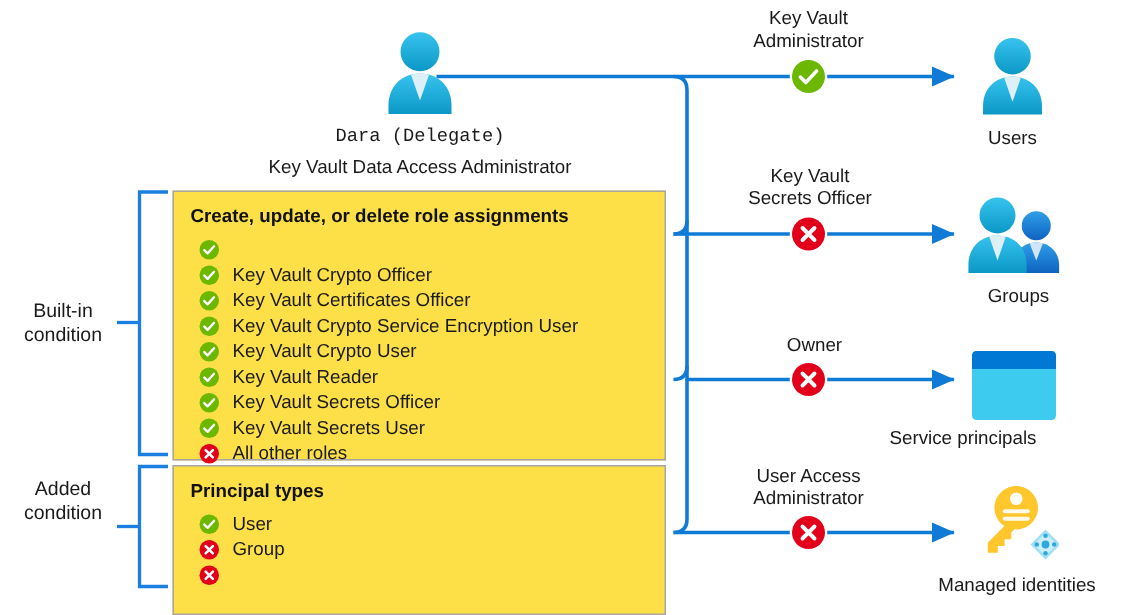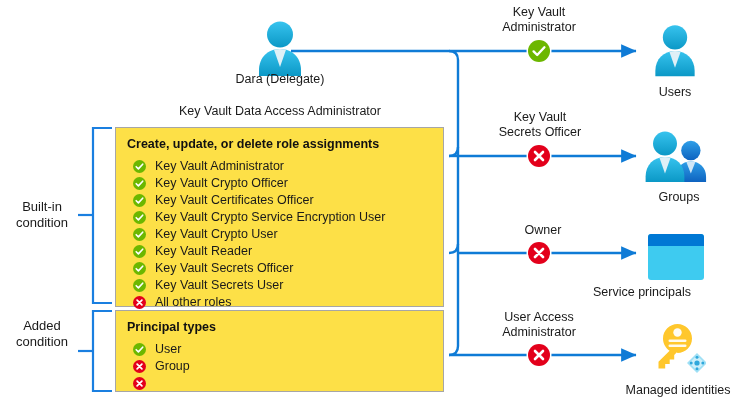--- a/index.html
+++ b/index.html
@@ -74,42 +74,41 @@
   <path d="M93,351 L78,351" fill="none" stroke="#1A7FE0" stroke-width="2.2"></path>
 </svg>
 
 <div class="abs" style="left:249px;top:18px;width:62px;height:62px;">
   <svg width="62" height="62" viewBox="0 0 62 62">
     <circle cx="31" cy="16.5" r="13" fill="url(#avGrad)"></circle>
     <path d="M31,31 C19,31 10,39.5 10,52 L10,58 L52,58 L52,52 C52,39.5 43,31 31,31 Z" fill="url(#avGrad)"></path>
     <path d="M25,31.8 L31,49 L37,31.8 C35.2,31.2 33.2,31 31,31 C28.8,31 26.8,31.2 25,31.8 Z" fill="#DEF0F7"></path>
   </svg>
 </div>
-<div class="abs caption ctr" style="left:160px;top:72px;width:240px;">Dara (Delegate)</div>
+<div class="abs caption ctr" style="left:160px;top:84px;width:240px;font-family:Liberation Mono, monospace;">Dara (Delegate)</div>
 <div class="abs caption ctr" style="left:130px;top:104px;width:300px;">Key Vault Data Access Administrator</div>
 
 <div class="abs cond-label" style="left:6px;top:199px;width:72px;">
   <div>Built-in</div>
   <div>condition</div>
 </div>
 <div class="abs cond-label" style="left:6px;top:318px;width:72px;">
   <div>Added</div>
   <div>condition</div>
 </div>
 
 <div class="abs cond-box" style="left:115px;top:127px;width:329px;height:180px;">
   <div class="box-title abs" style="left:11px;top:9px;">Create, update, or delete role assignments</div>
   <div class="abs" style="left:17px;top:30px;">
     <div class="row">
       <span class="badge ok">
           <svg width="13" height="13" viewBox="0 0 13 13">
             <path d="M3.2,6.7 L5.4,8.9 L9.7,4.2" fill="none" stroke="#fff" stroke-width="1.6" stroke-linecap="round" stroke-linejoin="round"></path>
           </svg>
         </span>
-      <span class="txt">Key Vault Administrator</span>
     </div>
     <div class="row">
       <span class="badge ok">
           <svg width="13" height="13" viewBox="0 0 13 13">
             <path d="M3.2,6.7 L5.4,8.9 L9.7,4.2" fill="none" stroke="#fff" stroke-width="1.6" stroke-linecap="round" stroke-linejoin="round"></path>
           </svg>
         </span>
       <span class="txt">Key Vault Crypto Officer</span>
     </div>
     <div class="row">
@@ -164,21 +163,21 @@
       <span class="badge no">
           <svg width="13" height="13" viewBox="0 0 13 13">
             <path d="M4.1,4.1 L8.9,8.9 M8.9,4.1 L4.1,8.9" fill="none" stroke="#fff" stroke-width="1.7" stroke-linecap="round"></path>
           </svg>
         </span>
       <span class="txt">All other roles</span>
     </div>
   </div>
 </div>
 
-<div class="abs cond-box" style="left:115px;top:310px;width:329px;height:82px;">
+<div class="abs cond-box" style="left:115px;top:310px;width:329px;height:100px;">
   <div class="box-title abs" style="left:11px;top:9px;">Principal types</div>
   <div class="abs" style="left:17px;top:30px;">
     <div class="row">
       <span class="badge ok">
           <svg width="13" height="13" viewBox="0 0 13 13">
             <path d="M3.2,6.7 L5.4,8.9 L9.7,4.2" fill="none" stroke="#fff" stroke-width="1.6" stroke-linecap="round" stroke-linejoin="round"></path>
           </svg>
         </span>
       <span class="txt">User</span>
     </div>

